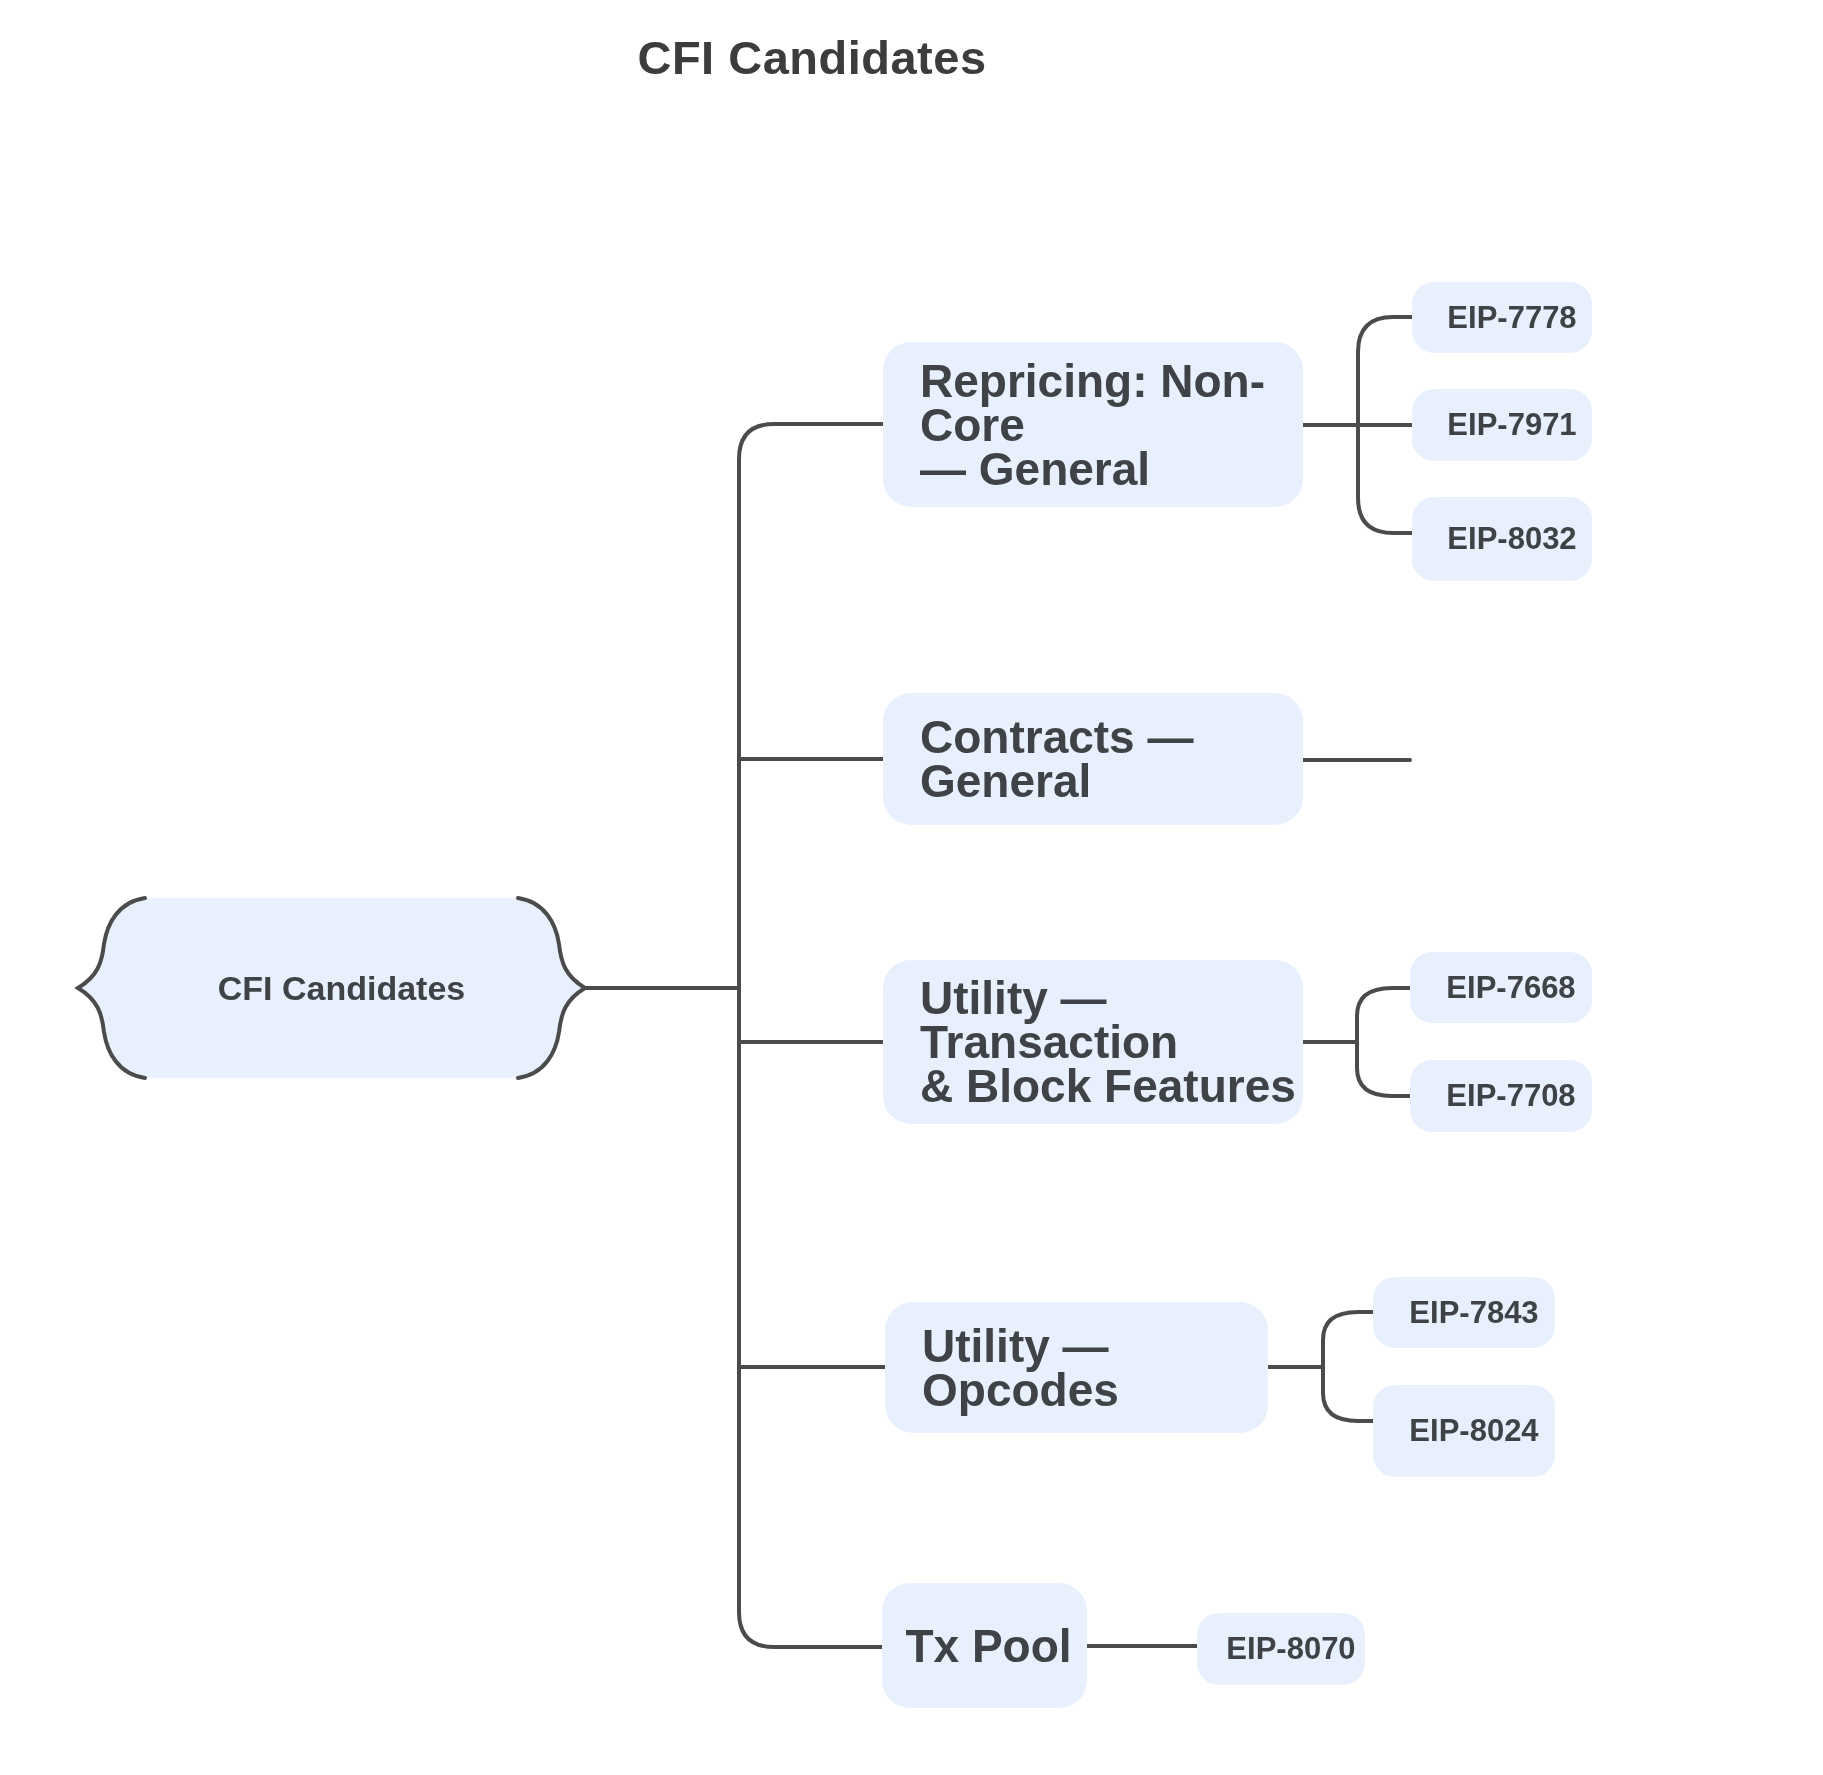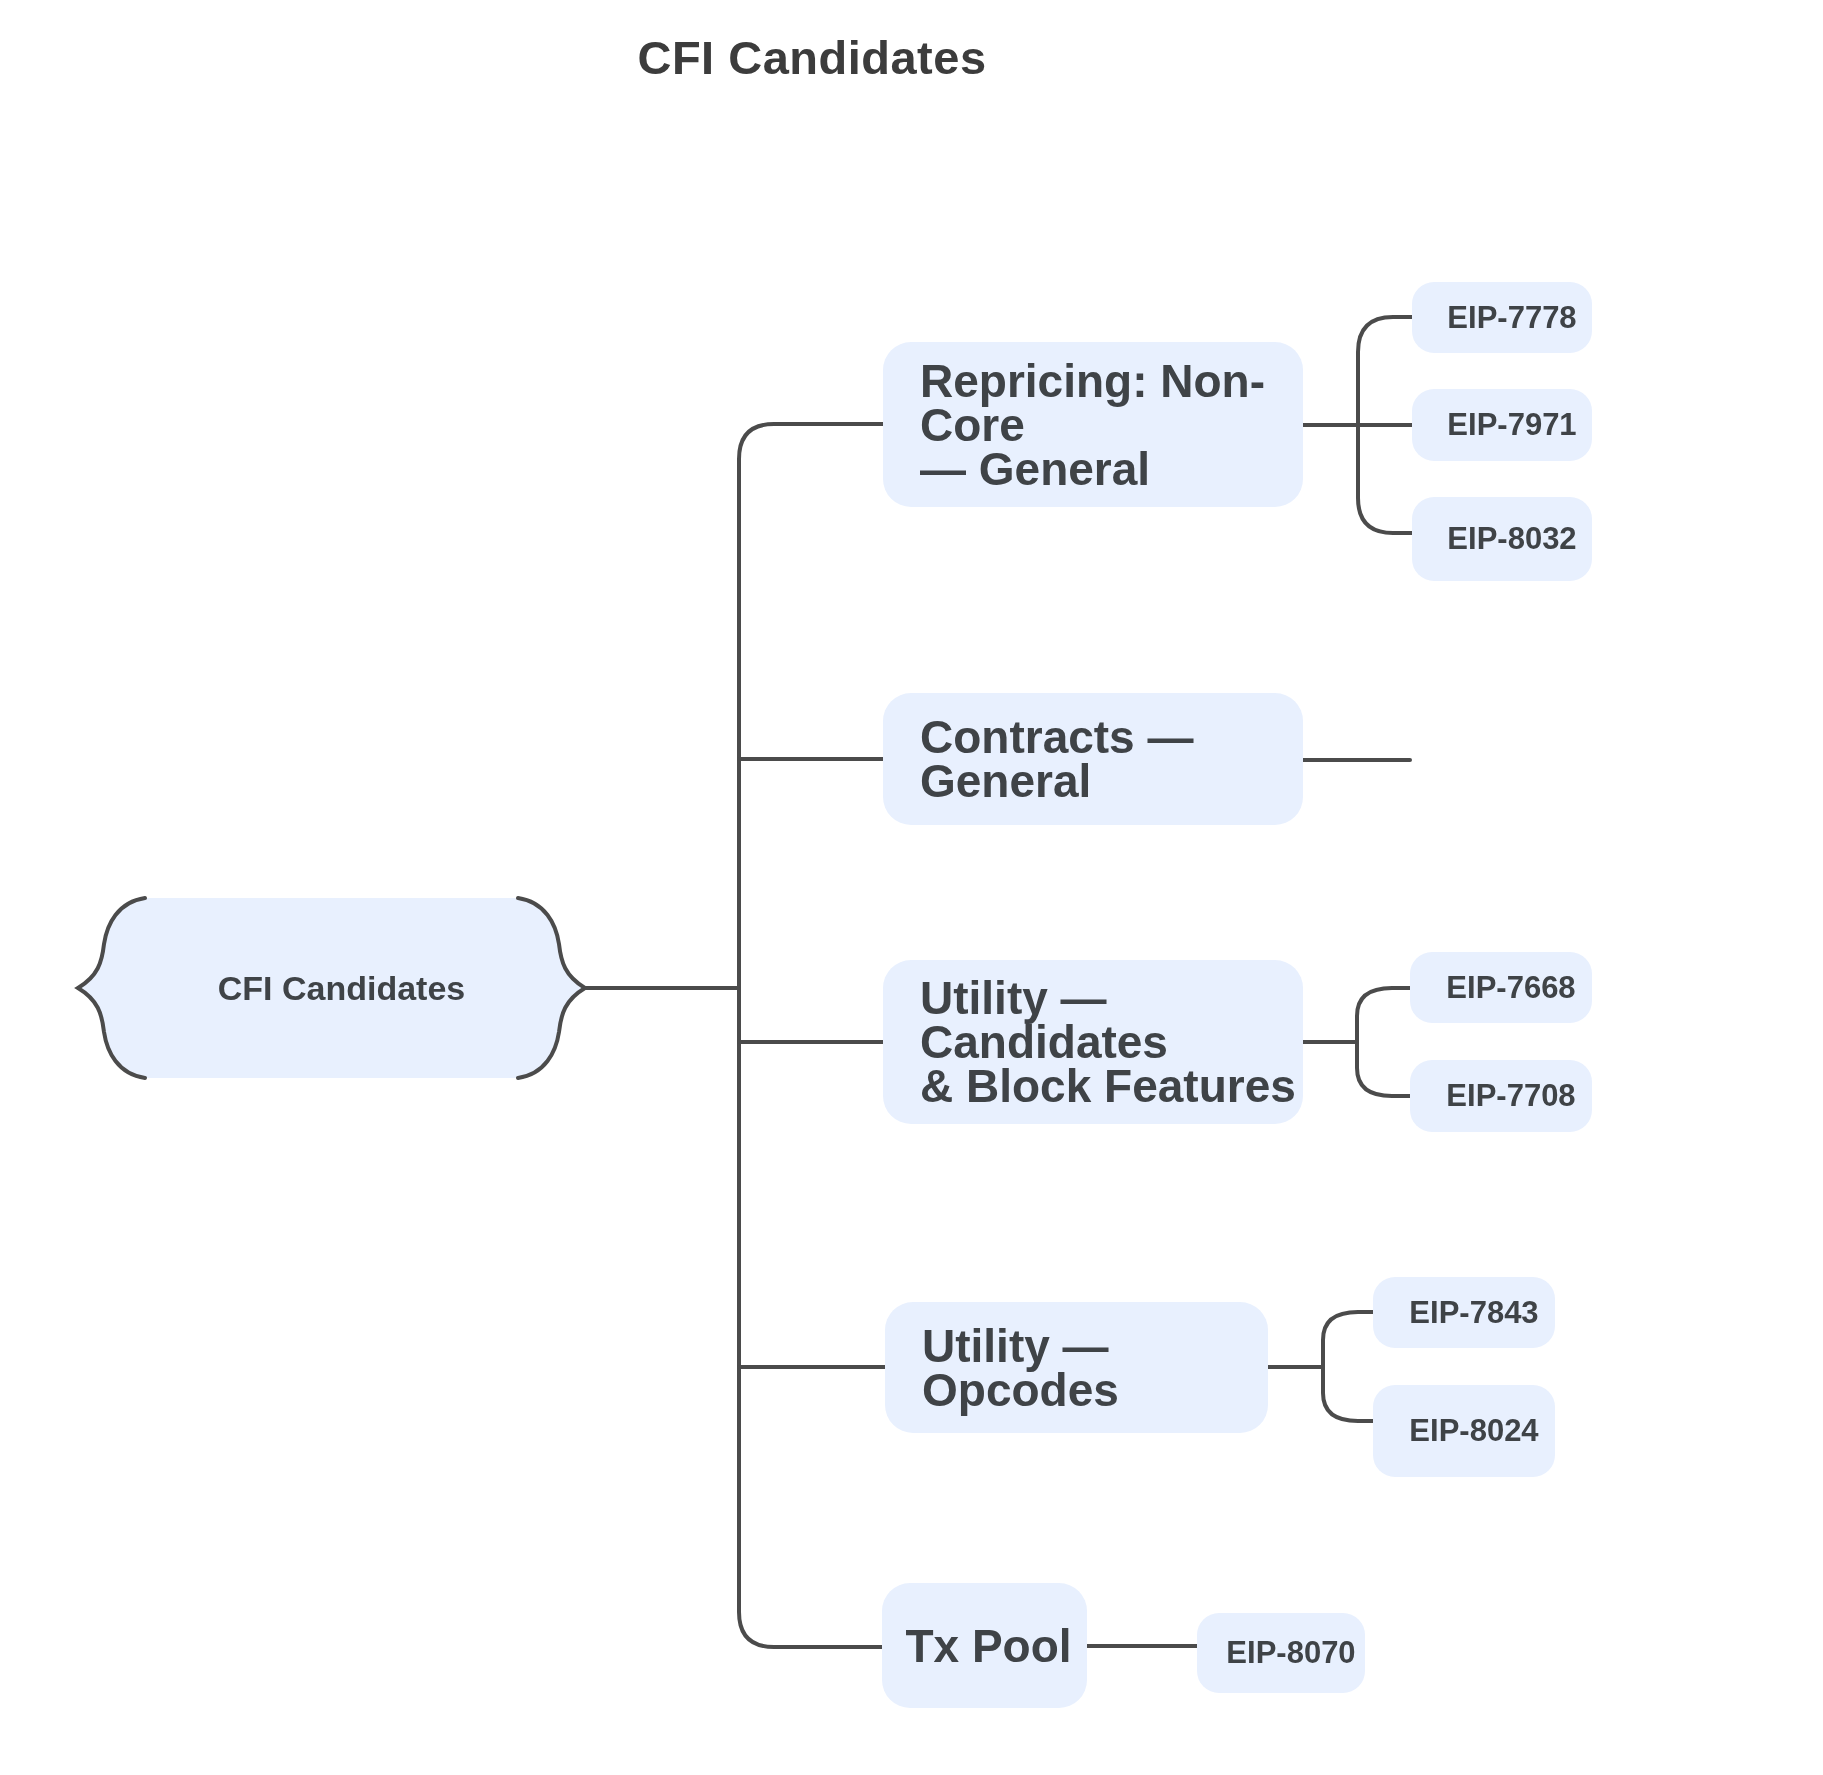--- a/index.html
+++ b/index.html
@@ -124,21 +124,21 @@
   <div class="node branch" style="left:883px; top:342px; width:420px; height:165px;">
     <span>Repricing: Non-Core</span>
     <span>— General</span>
   </div>
 
   <div class="node branch" style="left:883px; top:693px; width:420px; height:132px;">
     <span>Contracts — General</span>
   </div>
 
   <div class="node branch" style="left:883px; top:960px; width:420px; height:164px;">
-    <span>Utility — Candidates</span>
+    <span>Utility — Transaction</span>
     <span>&amp; Block Features</span>
   </div>
 
   <div class="node branch" style="left:885px; top:1302px; width:383px; height:131px;">
     <span>Utility — Opcodes</span>
   </div>
 
   <div class="node branch centered" style="left:882px; top:1583px; width:205px; height:125px;">
     <span>Tx Pool</span>
   </div>
@@ -161,17 +161,17 @@
     <span>EIP-7708</span>
   </div>
 
   <div class="node leaf" style="left:1373px; top:1277px; width:182px; height:71px;">
     <span>EIP-7843</span>
   </div>
   <div class="node leaf" style="left:1373px; top:1385px; width:182px; height:92px;">
     <span>EIP-8024</span>
   </div>
 
-  <div class="node leaf" style="left:1197px; top:1613px; width:168px; height:80px;">
+  <div class="node leaf" style="left:1197px; top:1613px; width:168px; height:72px;">
     <span>EIP-8070</span>
   </div>
 
 </div>
 
 </body></html>

